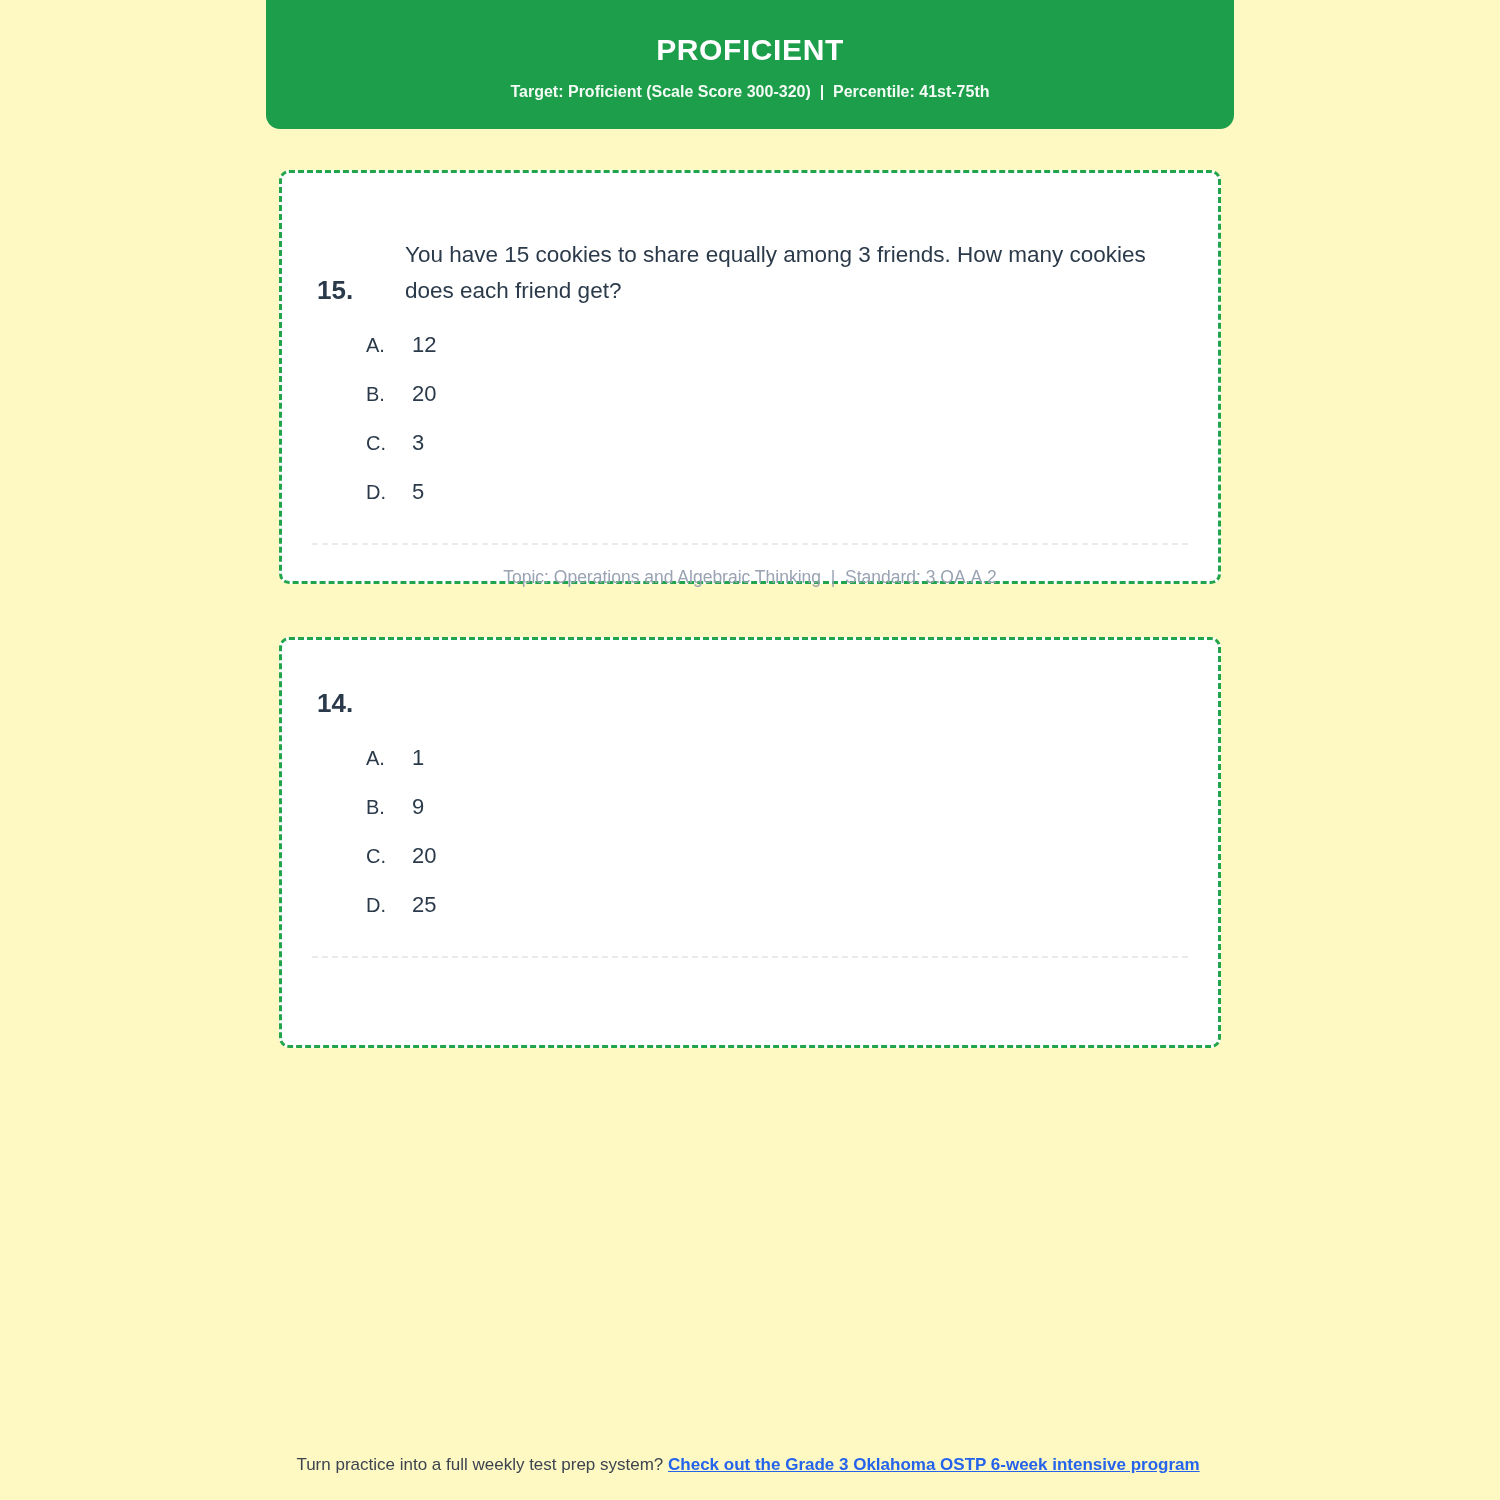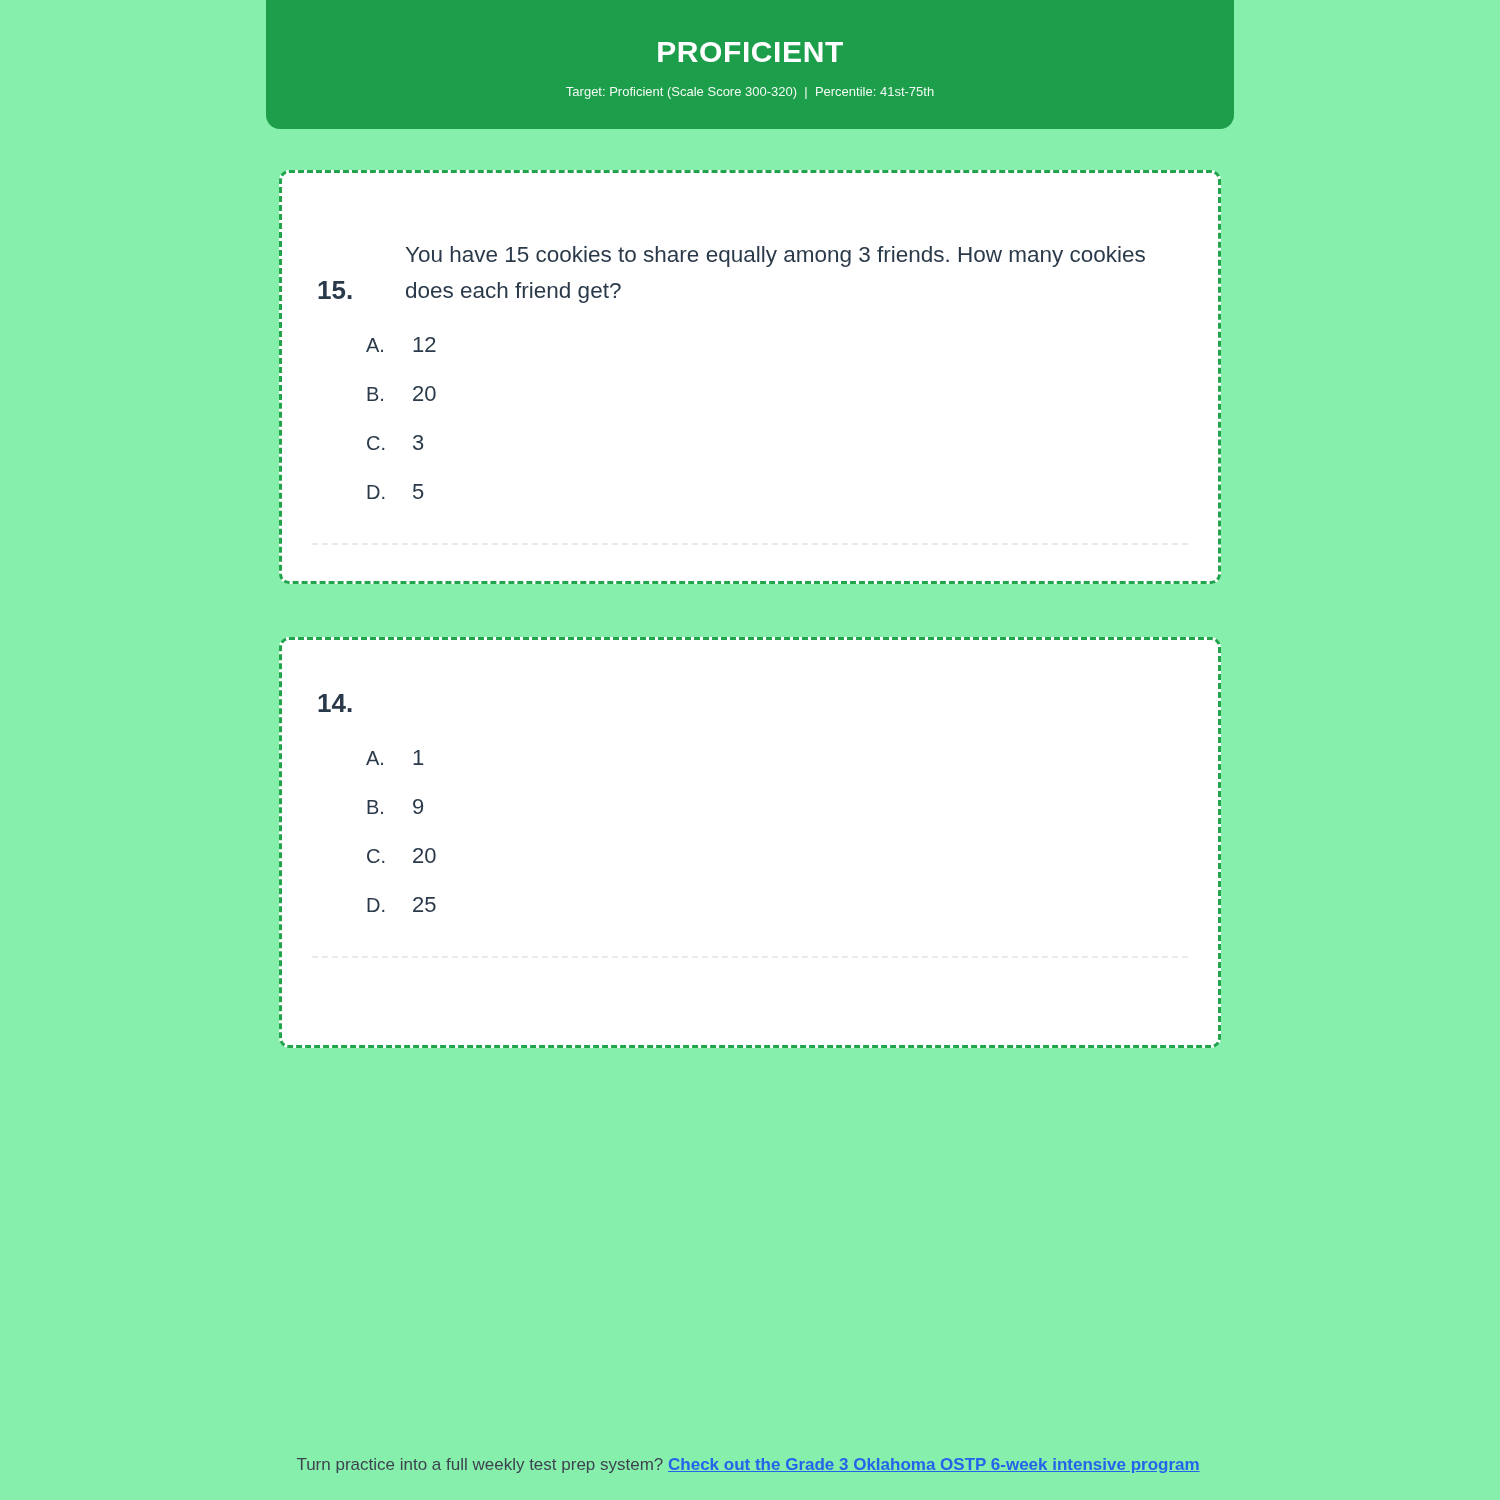--- a/index.html
+++ b/index.html
@@ -9,21 +9,21 @@
     width: 1500px;
     height: 1500px;
     background: #ffffff;
     font-family: "Liberation Sans", sans-serif;
   }
 
   .page {
     position: relative;
     width: 1500px;
     height: 1500px;
-    background: #86efac;
+    background: #fef9c3;
   }
 
   
   .level-banner {
     position: absolute;
     left: 266px;
     top: 0px;
     width: 968px;
     height: 129px;
     background: #1d9e4a;
@@ -37,22 +37,22 @@
   }
   .level-title {
     font-size: 30px;
     font-weight: bold;
     letter-spacing: 0.6px;
     line-height: 1.1;
     color: #ffffff;
     margin-bottom: 16px;
   }
   .level-sub {
-    font-size: 13px;
-    font-weight: normal;
+    font-size: 16px;
+    font-weight: bold;
     color: #f3fbf5;
     line-height: 1.2;
     white-space: pre;
   }
 
   
   .q-card {
     position: absolute;
     left: 279px;
     width: 942px;
@@ -169,20 +169,21 @@
       <div class="q-option">
         <span class="opt-letter">C.</span>
         <span class="opt-value">3</span>
       </div>
       <div class="q-option">
         <span class="opt-letter">D.</span>
         <span class="opt-value">5</span>
       </div>
     </div>
     <div class="q-meta-rule"></div>
+    <div class="q-meta">Topic: Operations and Algebraic Thinking  |  Standard: 3.OA.A.2</div>
   </div>
 
   <div class="q-card" id="qcard-1">
     <div class="q-head">
       <div class="q-number">14.</div>
     </div>
     <div class="q-options">
       <div class="q-option">
         <span class="opt-letter">A.</span>
         <span class="opt-value">1</span>

